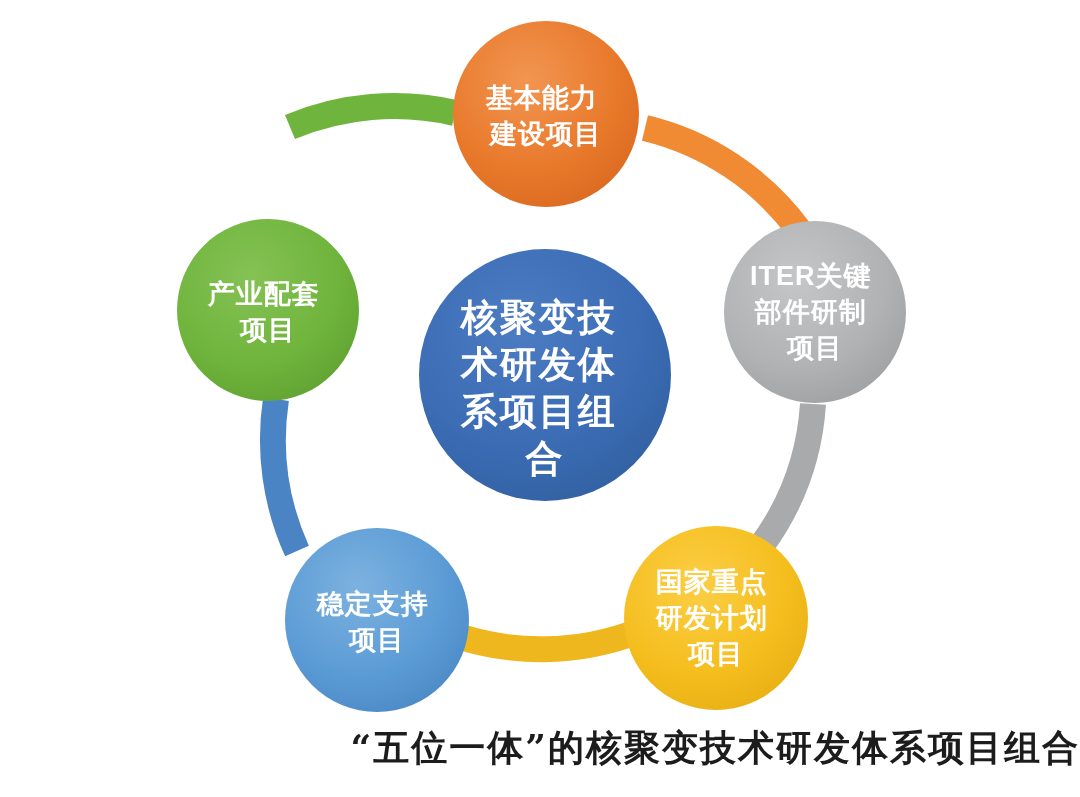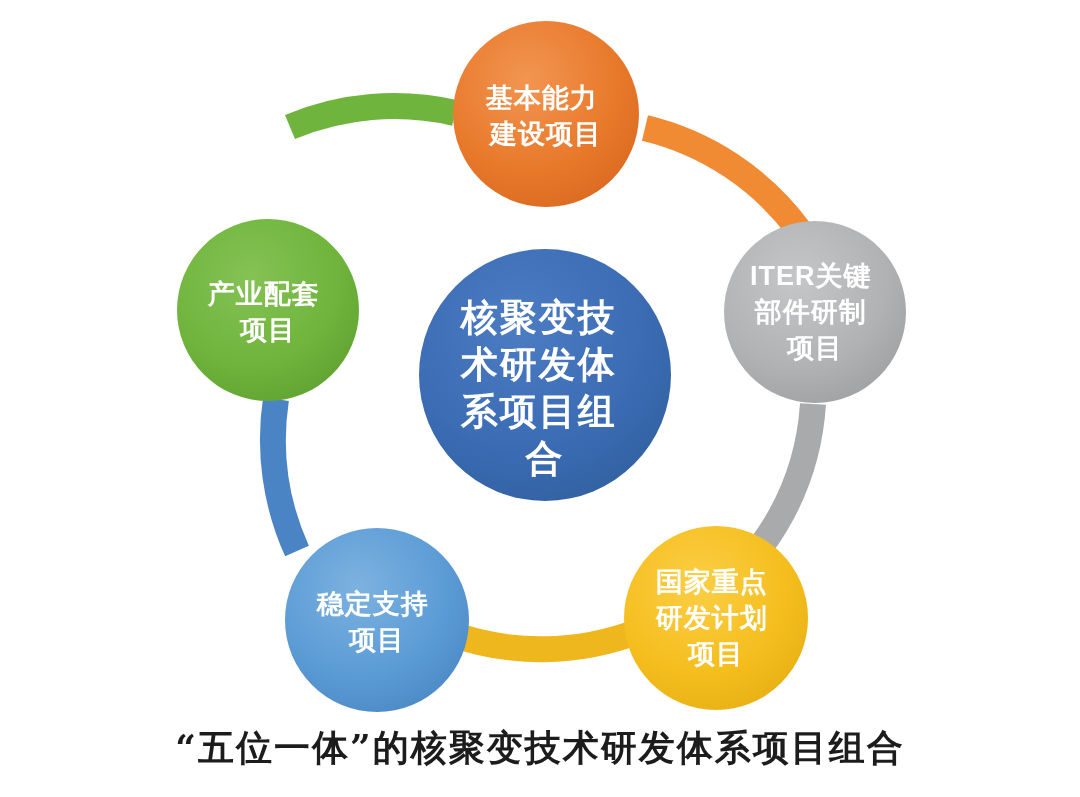--- a/index.html
+++ b/index.html
@@ -43,21 +43,21 @@
     fill: #ffffff;
     text-anchor: middle;
     font-size: 37px;
     letter-spacing: 2px;
   }
   .caption {
     position: absolute;
     left: 0;
     top: 724px;
     width: 1080px;
-    text-align: center;
+    text-align: right;
     font-family: "DejaVu Serif", "Liberation Serif", serif;
     font-size: 36px;
     font-weight: bold;
     color: #1c1c1c;
     letter-spacing: 2px;
     white-space: nowrap;
   }
 </style>
 </head>
 <body>

